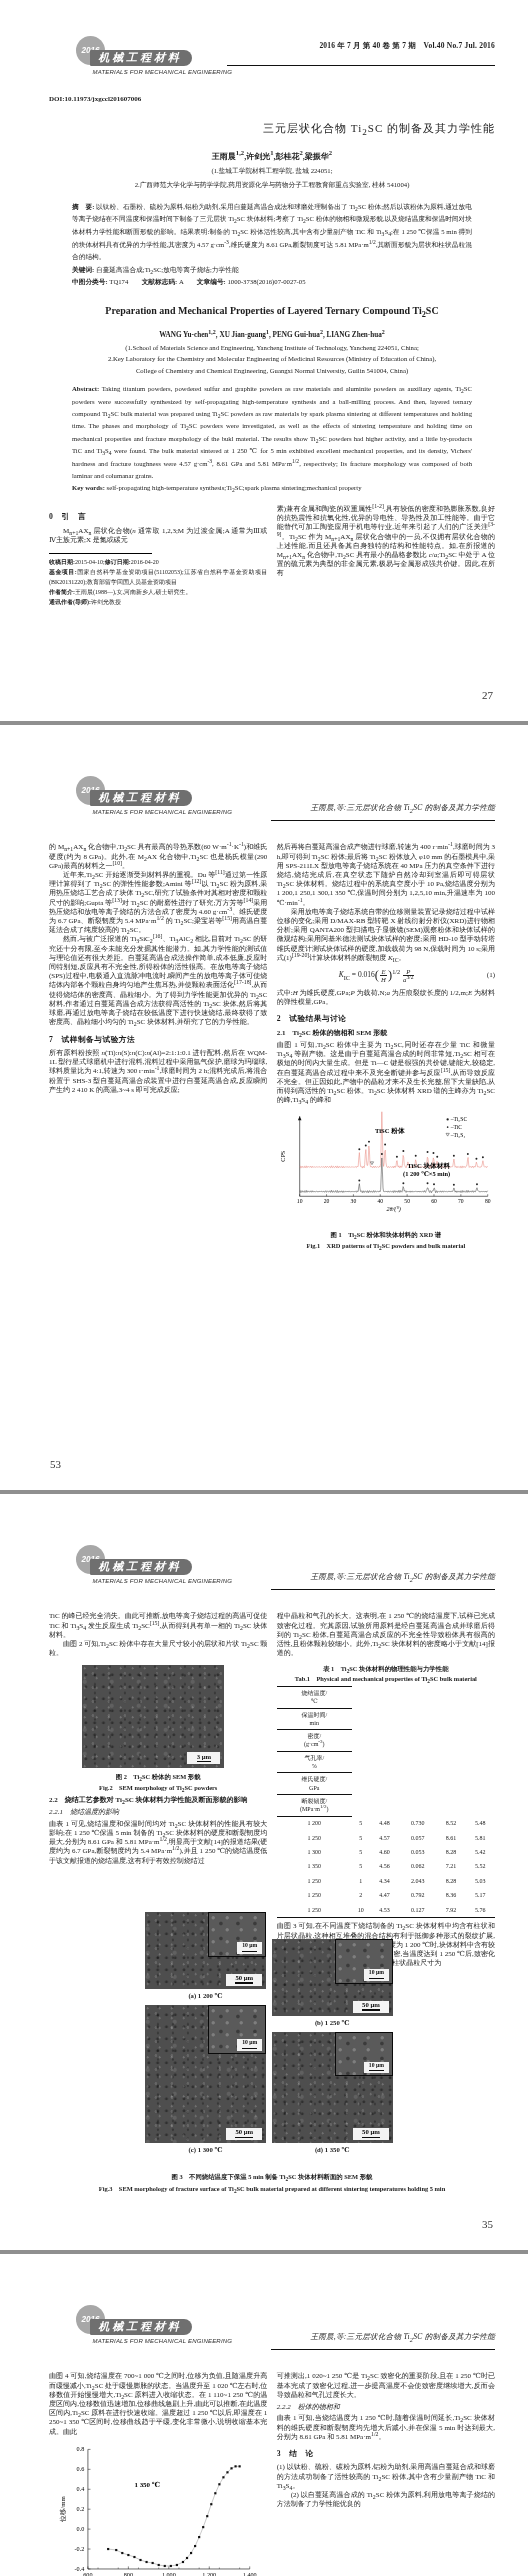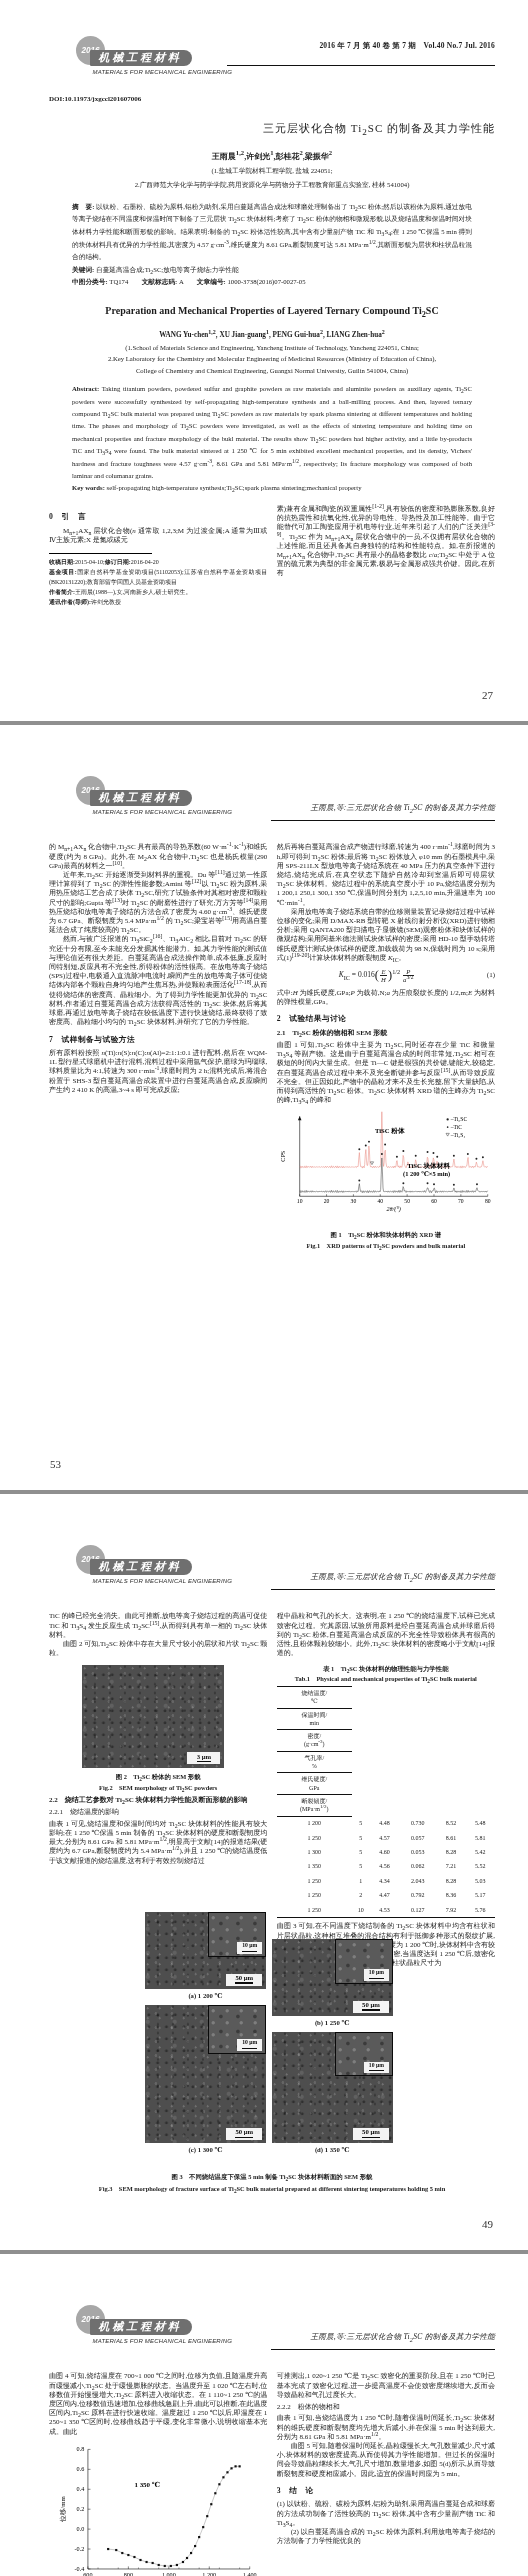--- a/index.html
+++ b/index.html
@@ -34,21 +34,21 @@
   .enabs{margin:9.3px 23px 0 23px;font-size:6.7px;line-height:12.4px;text-align:justify;}
   .enabs p{margin:0;}
 
   
   .cols{display:flex;gap:9.3px;margin-top:10.3px;}
   .col{flex:1;min-width:0;font-size:7px;line-height:9.2px;text-align:justify;}
   .para{margin:0;text-indent:2em;}
   .cont-first .para:first-child{text-indent:0;}
   h3.sec{font-size:7.7px;margin:7.2px 0 5.2px 0;letter-spacing:0.5px;}
   h4.subsec{font-size:7px;font-weight:bold;margin:4.1px 0 3.1px 0;}
-  h5.subsubsec{font-size:7px;font-weight:normal;margin:3.1px 0 2.1px 0;}
+  h5.subsubsec{font-size:7px;font-weight:normal;font-style:italic;margin:3.1px 0 2.1px 0;}
   .footnote{margin-top:8.2px;font-size:6px;line-height:10px;}
   .footnote::before{content:"";display:block;width:103px;border-top:0.5px solid #000;margin-bottom:3.1px;}
   .fn{margin:0;text-indent:0;}
   .fn b{font-weight:bold;}
 
   
   .head2{position:relative;height:108px;}
   .head2 .logo{top:64px;}
   .running{position:absolute;right:0;top:78px;font-size:7.5px;font-style:italic;letter-spacing:0.3px;}
   .head2 .hrule{left:222px;right:0;top:95px;height:1px;}
@@ -419,21 +419,21 @@
             </div>
           <div class="sbar"><span>50 μm</span></div>
         </div>
         <div class="subcap">(d) 1 350 ℃</div>
       </div>
     </div>
     <div class="figcap-wide" style="top:679px;">
       <div>图 3　不同烧结温度下保温 5 min 制备 Ti<sub>2</sub>SC 块体材料断面的 SEM 形貌</div>
       <div class="en">Fig.3　SEM morphology of fracture surface of Ti<sub>2</sub>SC bulk material prepared at different sintering temperatures holding 5 min</div>
     </div>
-    <div class="pageno right">49</div>
+    <div class="pageno right">35</div>
     <div class="seam"></div>
   </section>
 
   <section class="page" style="height:755px">
     <div class="head2">
       <div class="logo">
         <div class="logo-year">2016</div>
         <div class="logo-banner">机械工程材料</div>
         <div class="logo-sub">MATERIALS  FOR  MECHANICAL  ENGINEERING</div>
       </div>
@@ -518,21 +518,20 @@
           
         </div>
       </div>
       <div class="col cont-first">
         <div>
             <p class="para">可推测出,1 020~1 250 ℃是 Ti<sub>2</sub>SC 致密化的重要阶段,且在 1 250 ℃时已基本完成了致密化过程,进一步提高温度不会使致密度继续增大,反而会导致晶粒和气孔过度长大。</p>
           </div>
         <h5 class="subsubsec">2.2.2　粉体的物相和</h5>
         <div>
             <p class="para">由表 1 可知,当烧结温度为 1 250 ℃时,随着保温时间延长,Ti<sub>2</sub>SC 块体材料的维氏硬度和断裂韧度均先增大后减小,并在保温 5 min 时达到最大,分别为 8.61 GPa 和 5.81 MPa·m<sup>1/2</sup>。</p>
-            <p class="para">由图 5 可知,随着保温时间延长,晶粒缓慢长大,气孔数量减少,尺寸减小,块体材料的致密度提高,从而使得其力学性能增加。但过长的保温时间会导致晶粒继续长大,气孔尺寸增加,数量增多,如图 5(d)所示,从而导致断裂韧度和硬度相应减小。因此,适宜的保温时间应为 5 min。</p>
           </div>
         <h3 class="sec">3　结　论</h3>
         <div>
             <p class="para">(1) 以钛粉、硫粉、碳粉为原料,铝粉为助剂,采用高温自蔓延合成和球磨的方法成功制备了活性较高的 Ti<sub>2</sub>SC 粉体,其中含有少量副产物 TiC 和 Ti<sub>3</sub>S<sub>4</sub>。</p>
             <p class="para">(2) 以自蔓延高温合成的 Ti<sub>2</sub>SC 粉体为原料,利用放电等离子烧结的方法制备了力学性能优良的</p>
           </div>
       </div>
     </div>
 
   </section>

